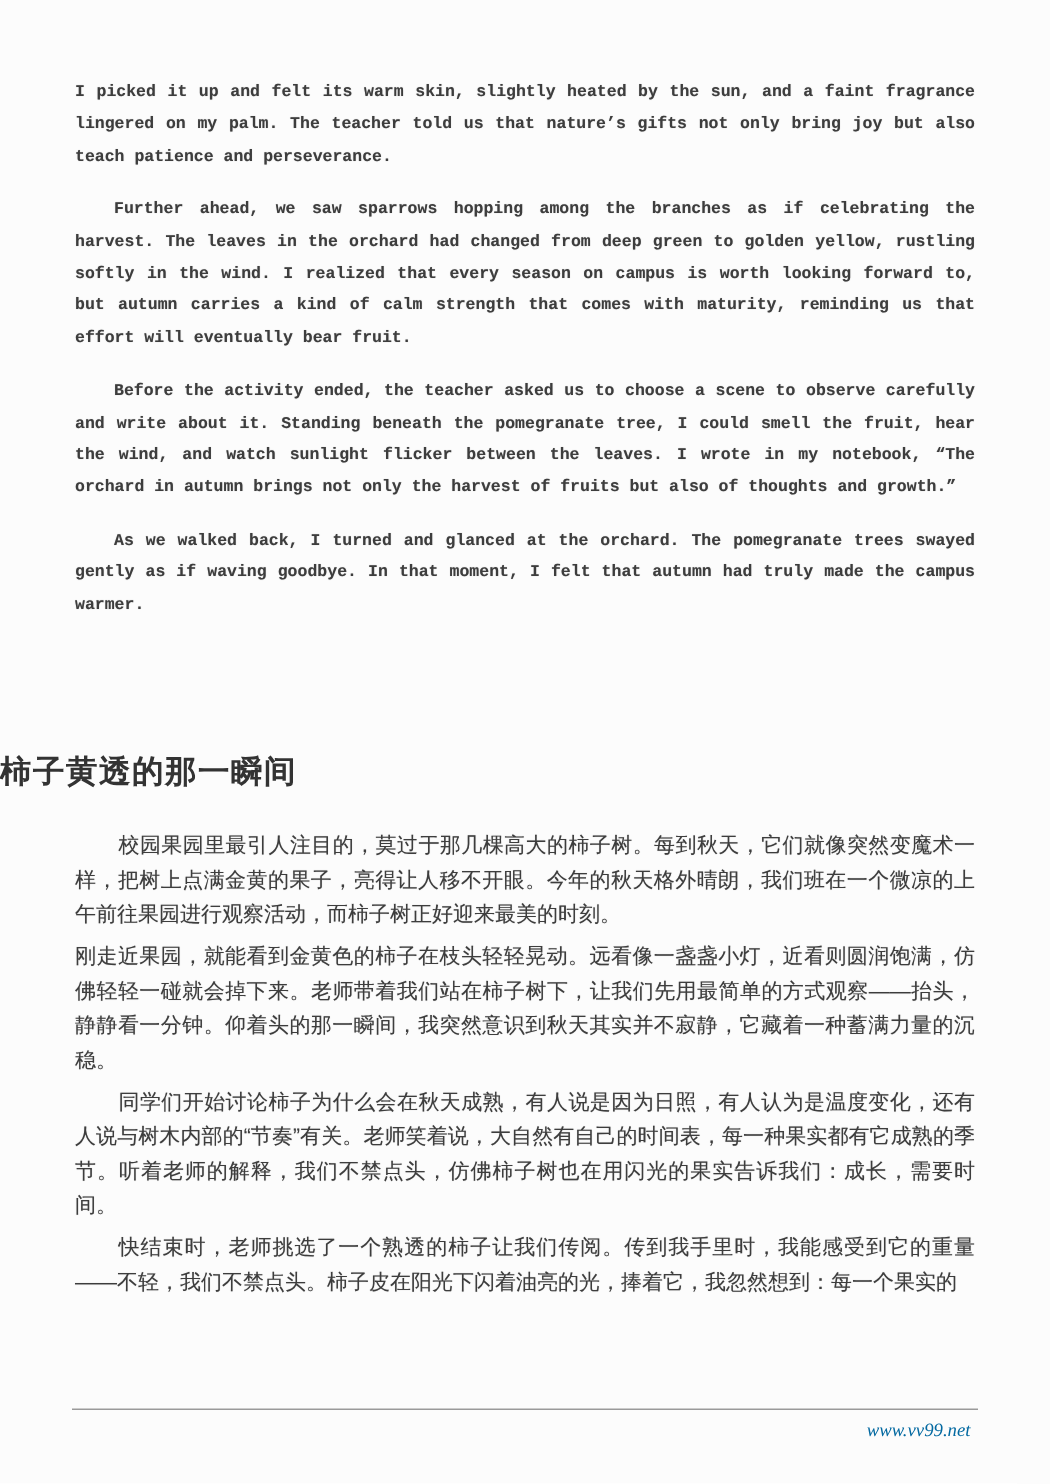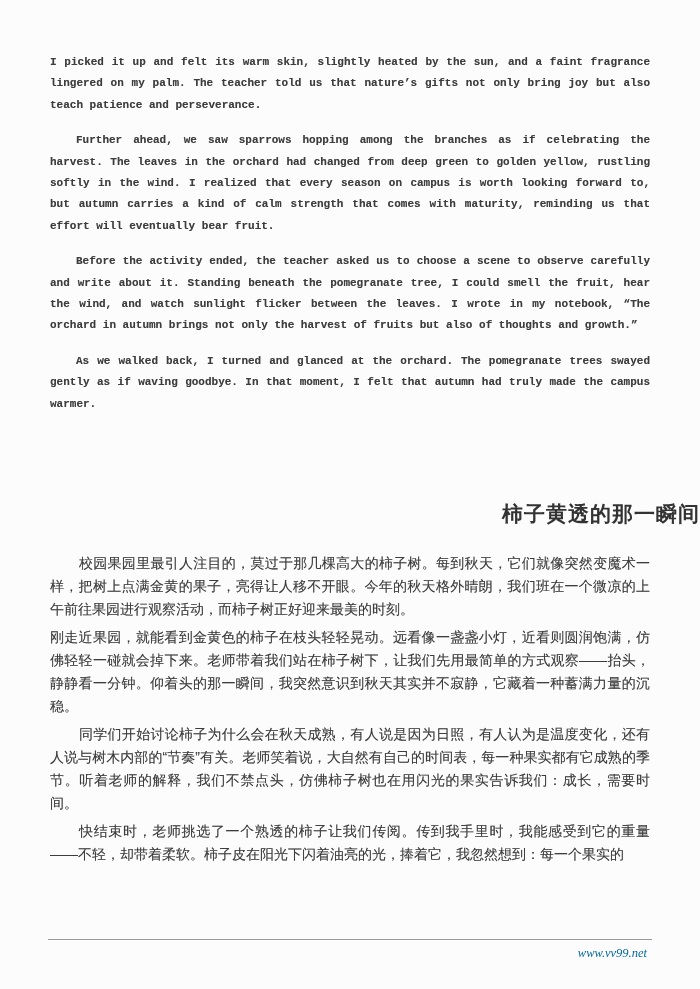--- a/index.html
+++ b/index.html
@@ -38,21 +38,21 @@
   }
   .en p { margin: 0 0 14px 0; text-align: justify; }
   .en p.indent { text-indent: 26px; }
   .essay-title {
     position: absolute;
     top: 500px;
     left: 0;
     width: 100%;
     z-index: 1;
     margin: 0;
-    text-align: right;
+    text-align: left;
     font-family: "Liberation Serif", "DejaVu Serif", serif;
     font-weight: bold;
     font-size: 21px;
     letter-spacing: 1px;
     color: #333333;
   }
   .zh {
     position: absolute;
     top: 552px;
     left: 50px;
@@ -96,19 +96,19 @@
     <p class="indent">Before the activity ended, the teacher asked us to choose a scene to observe carefully and write about it. Standing beneath the pomegranate tree, I could smell the fruit, hear the wind, and watch sunlight flicker between the leaves. I wrote in my notebook, “The orchard in autumn brings not only the harvest of fruits but also of thoughts and growth.”</p>
     <p class="indent">As we walked back, I turned and glanced at the orchard. The pomegranate trees swayed gently as if waving goodbye. In that moment, I felt that autumn had truly made the campus warmer.</p>
   </section>
 
   <h1 class="essay-title">柿子黄透的那一瞬间</h1>
 
   <section class="zh">
     <p class="indent">校园果园里最引人注目的，莫过于那几棵高大的柿子树。每到秋天，它们就像突然变魔术一样，把树上点满金黄的果子，亮得让人移不开眼。今年的秋天格外晴朗，我们班在一个微凉的上午前往果园进行观察活动，而柿子树正好迎来最美的时刻。</p>
     <p>刚走近果园，就能看到金黄色的柿子在枝头轻轻晃动。远看像一盏盏小灯，近看则圆润饱满，仿佛轻轻一碰就会掉下来。老师带着我们站在柿子树下，让我们先用最简单的方式观察——抬头，静静看一分钟。仰着头的那一瞬间，我突然意识到秋天其实并不寂静，它藏着一种蓄满力量的沉稳。</p>
     <p class="indent">同学们开始讨论柿子为什么会在秋天成熟，有人说是因为日照，有人认为是温度变化，还有人说与树木内部的“节奏”有关。老师笑着说，大自然有自己的时间表，每一种果实都有它成熟的季节。听着老师的解释，我们不禁点头，仿佛柿子树也在用闪光的果实告诉我们：成长，需要时间。</p>
-    <p class="indent">快结束时，老师挑选了一个熟透的柿子让我们传阅。传到我手里时，我能感受到它的重量——不轻，却带着柔软。柿子皮在阳光下闪着油亮的光，捧着它，我忽然想到：每一个果实的</p>
+    <p class="indent">快结束时，老师挑选了一个熟透的柿子让我们传阅。传到我手里时，我能感受到它的重量——不轻，我们不禁点头。柿子皮在阳光下闪着油亮的光，捧着它，我忽然想到：每一个果实的</p>
   </section>
 
   <div class="footer-rule"></div>
   <div class="footer-url">www.vv99.net</div>
 
 </div>
 
 </body></html>

